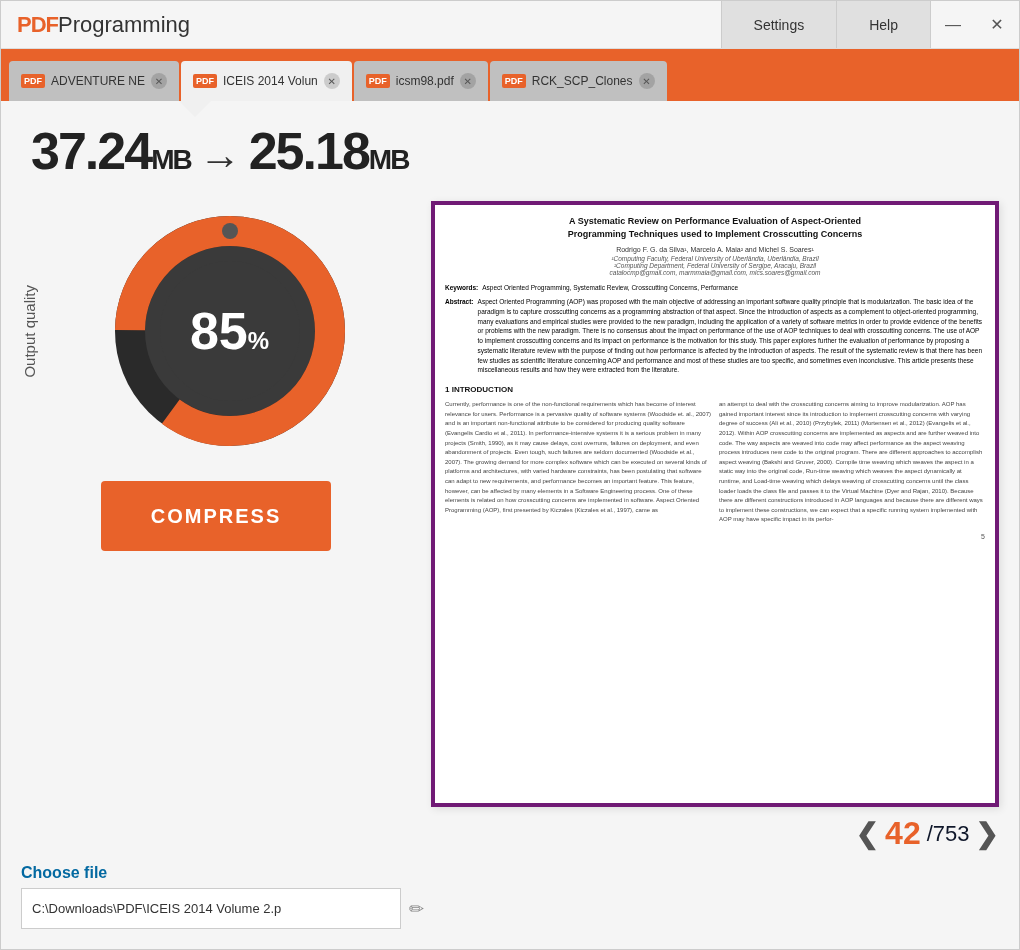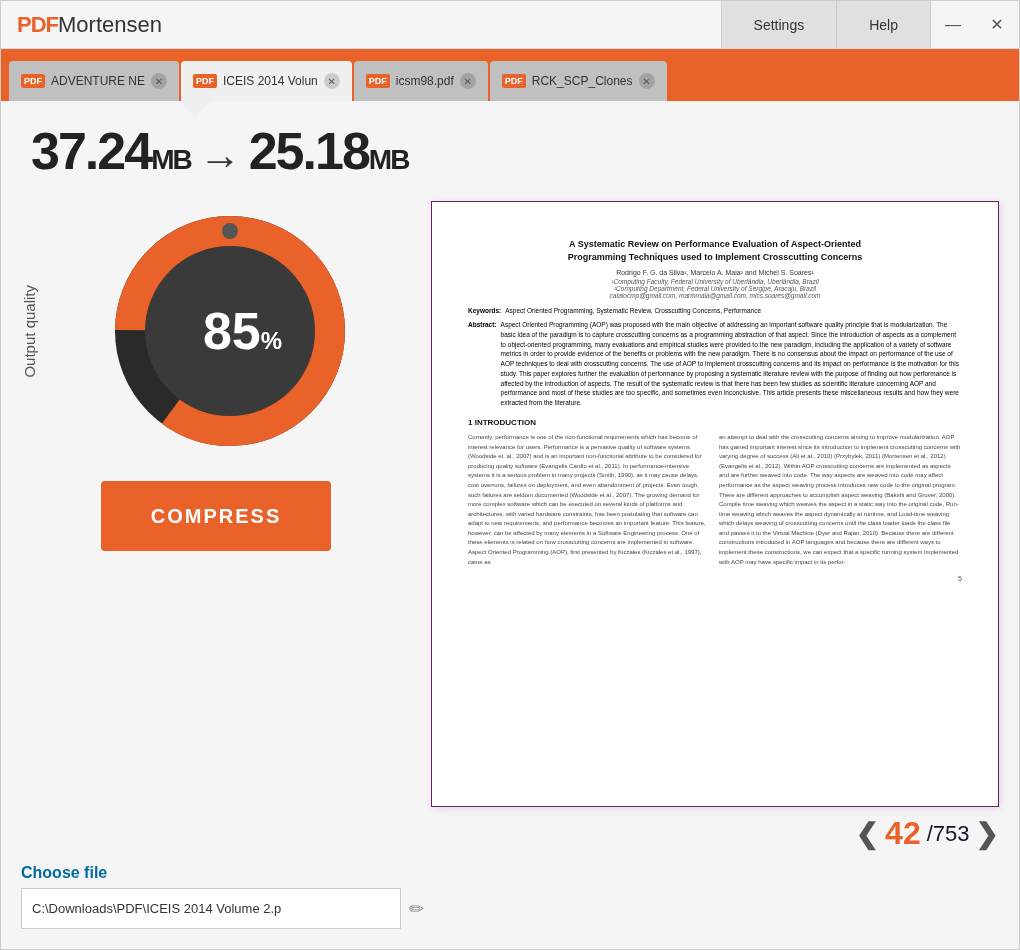--- a/index.html
+++ b/index.html
@@ -231,21 +231,20 @@
     .donut-svg {
       width: 260px;
       height: 260px;
     }
     .donut-center-text {
       position: absolute;
       top: 50%;
       left: 50%;
       transform: translate(-50%, -50%);
       text-align: center;
-      margin-left: 13px;
     }
     .donut-percent {
       font-size: 52px;
       font-weight: 900;
       color: white;
       line-height: 1;
     }
     .donut-percent-sym {
       font-size: 24px;
       font-weight: 700;
@@ -267,22 +266,22 @@
     }
     
     .right-panel {
       flex: 1;
       display: flex;
       flex-direction: column;
     }
     .pdf-preview {
       flex: 1;
       background: white;
-      border: 1px solid #701a75;
-      padding: 36px;
+      border: 4px solid #701a75;
+      padding: 10px;
       overflow: hidden;
       box-shadow: 2px 2px 8px rgba(0,0,0,0.1);
     }
     .pdf-title {
       font-size: 9px;
       font-weight: bold;
       text-align: center;
       margin-bottom: 6px;
       line-height: 1.4;
       color: #111;
@@ -400,21 +399,21 @@
     }
   </style>
 </head>
 <body>
 
 <div class="app-window">
 
   <div class="title-bar">
     <div class="title-bar-logo">
       <span class="logo-pdf">PDF</span>
-        <span class="logo-compressor">Mortensen</span>
+        <span class="logo-compressor">Programming</span>
     </div>
     <div class="title-bar-nav">
       <button class="nav-btn">Settings</button>
       <button class="nav-btn">Help</button>
     </div>
     <div class="window-controls">
       <button class="win-btn">—</button>
       <button class="win-btn close">✕</button>
     </div>
   </div>

